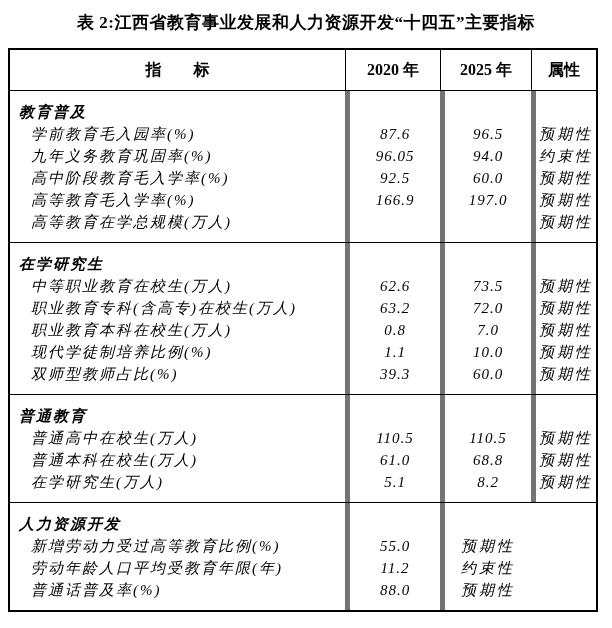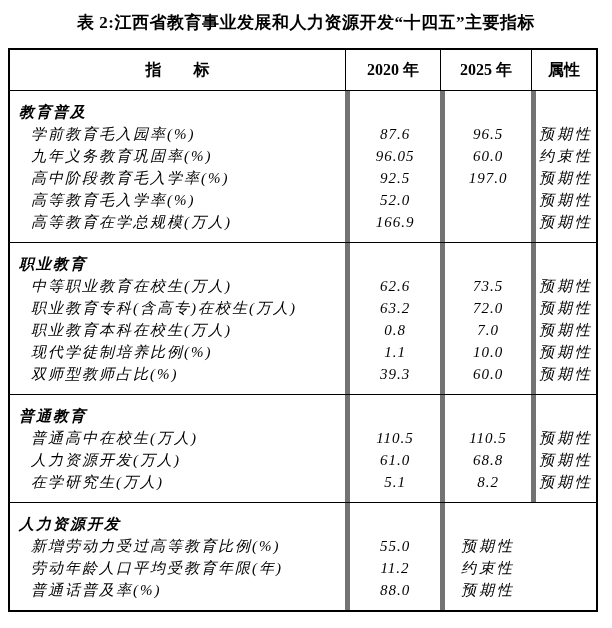--- a/index.html
+++ b/index.html
@@ -100,41 +100,41 @@
             <div class="line indicator">九年义务教育巩固率(%)</div>
             <div class="line indicator">高中阶段教育毛入学率(%)</div>
             <div class="line indicator">高等教育毛入学率(%)</div>
             <div class="line indicator">高等教育在学总规模(万人)</div>
           </div>
           <div class="sec-col col-2020">
             <div class="line"></div>
             <div class="line val">87.6</div>
             <div class="line val">96.05</div>
             <div class="line val">92.5</div>
-            <div class="line val">52.0</div>
             <div class="line val">166.9</div>
           </div>
           <div class="sec-col col-2025">
             <div class="line"></div>
             <div class="line val">96.5</div>
+            <div class="line val">94.0</div>
             <div class="line val">60.0</div>
             <div class="line val">197.0</div>
           </div>
           <div class="sec-col col-attr">
             <div class="line"></div>
             <div class="line val">预期性</div>
             <div class="line val">约束性</div>
             <div class="line val">预期性</div>
             <div class="line val">预期性</div>
             <div class="line val">预期性</div>
           </div>
         </div>
         <div class="section">
           <div class="sec-col col-ind">
-            <div class="line category">职业教育</div>
+            <div class="line category">在学研究生</div>
             <div class="line indicator">中等职业教育在校生(万人)</div>
             <div class="line indicator">职业教育专科(含高专)在校生(万人)</div>
             <div class="line indicator">职业教育本科在校生(万人)</div>
             <div class="line indicator">现代学徒制培养比例(%)</div>
             <div class="line indicator">双师型教师占比(%)</div>
           </div>
           <div class="sec-col col-2020">
             <div class="line"></div>
             <div class="line val">62.6</div>
             <div class="line val">63.2</div>
@@ -156,21 +156,21 @@
             <div class="line val">预期性</div>
             <div class="line val">预期性</div>
             <div class="line val">预期性</div>
             <div class="line val">预期性</div>
           </div>
         </div>
         <div class="section">
           <div class="sec-col col-ind">
             <div class="line category">普通教育</div>
             <div class="line indicator">普通高中在校生(万人)</div>
-            <div class="line indicator">人力资源开发(万人)</div>
+            <div class="line indicator">普通本科在校生(万人)</div>
             <div class="line indicator">在学研究生(万人)</div>
           </div>
           <div class="sec-col col-2020">
             <div class="line"></div>
             <div class="line val">110.5</div>
             <div class="line val">61.0</div>
             <div class="line val">5.1</div>
           </div>
           <div class="sec-col col-2025">
             <div class="line"></div>

